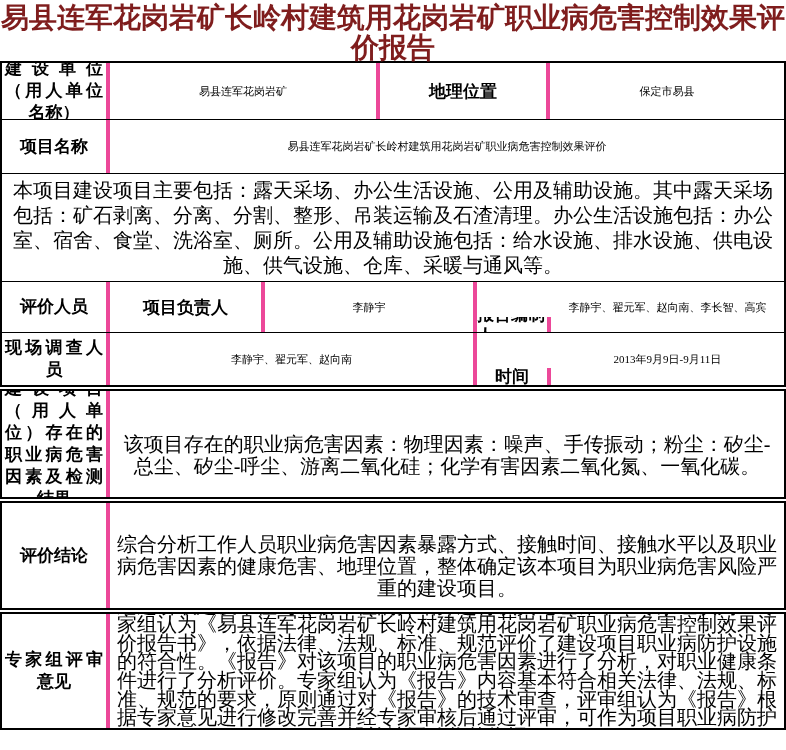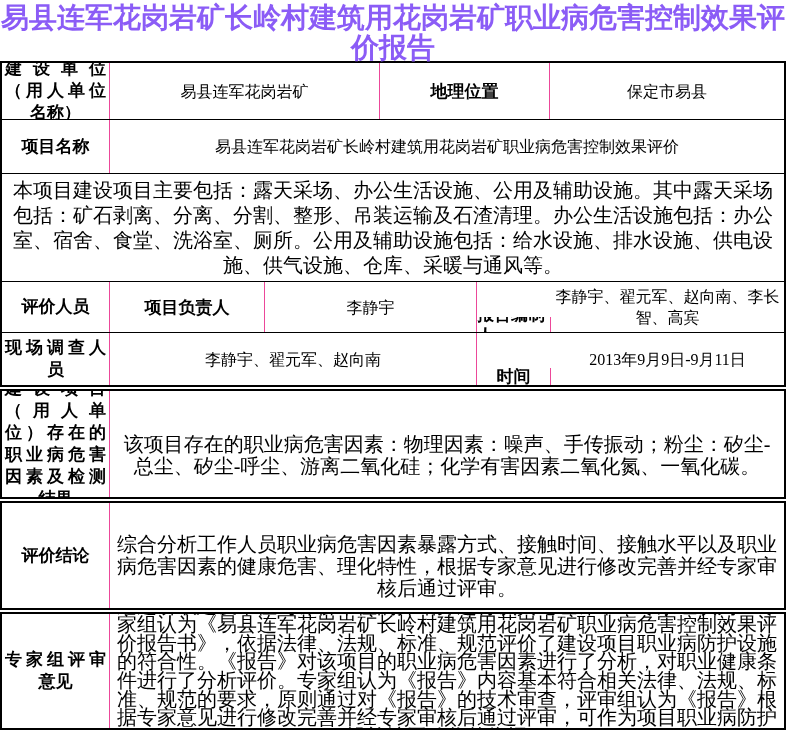--- a/index.html
+++ b/index.html
@@ -36,21 +36,21 @@
   }
   .sec + .sec { margin-top: 2px; }
   .row {
     display: flex;
     box-sizing: border-box;
     border-bottom: 1px solid #000000;
   }
   .row:last-child { border-bottom: none; }
   .cell {
     box-sizing: border-box;
-    border-right: 1px solid #ec4899;
+    border-right: 4px solid #ec4899;
     display: flex;
     align-items: center;
     justify-content: center;
     overflow: hidden;
   }
   .cell:last-child { border-right: none; }
   .lbl {
     font-weight: bold;
     font-size: 17px;
     line-height: 22px;
@@ -62,21 +62,21 @@
     text-align: justify;
     text-align-last: center;
   }
   .subhead {
     font-weight: bold;
     font-size: 17px;
     line-height: 21px;
     text-align: left;
   }
   .val {
-    font-size: 16px;
+    font-size: 11px;
     line-height: 21px;
     text-align: center;
     padding: 0 4px;
   }
   .val-left {
     font-size: 20px;
     justify-content: flex-start;
     text-align: center;
     padding: 0 5px;
   }
@@ -101,21 +101,21 @@
   .h-52  { height: 52px; }
   .h-121 { height: 106px; }
   .h-105 { height: 105px; }
   .h-114 { height: 114px; }
 </style>
 </head>
 <body>
 
 <div class="page">
 
-  <div class="report-title" style="color: #8b5cf6;">易县连军花岗岩矿长岭村建筑用花岗岩矿职业病危害控制效果评价报告</div>
+  <div class="report-title" style="color: #7f1d1d;">易县连军花岗岩矿长岭村建筑用花岗岩矿职业病危害控制效果评价报告</div>
 
   <div class="sec">
 
     <div class="row h-57">
       <div class="cell lbl w-label">
         <div class="inner">建设单位（用人单位名称）</div>
       </div>
       <div class="cell val w-270">
         <span>易县连军花岗岩矿</span>
       </div>
@@ -187,21 +187,21 @@
       </div>
     </div>
   </div>
 
   <div class="sec">
     <div class="row h-105">
       <div class="cell lbl w-label">
         <div class="inner">评价结论</div>
       </div>
       <div class="cell val-left lh22 w-rest">
-        <div class="inner">综合分析工作人员职业病危害因素暴露方式、接触时间、接触水平以及职业病危害因素的健康危害、理化特性，根据专家意见进行修改完善并经专家审核后通过评审。</div>
+        <div class="inner">综合分析工作人员职业病危害因素暴露方式、接触时间、接触水平以及职业病危害因素的健康危害、地理位置，整体确定该本项目为职业病危害风险严重的建设项目。</div>
       </div>
     </div>
   </div>
 
   <div class="sec">
     <div class="row h-114">
       <div class="cell lbl w-label">
         <div class="inner">专家组评审意见</div>
       </div>
       <div class="cell val-left lh18 w-rest">

